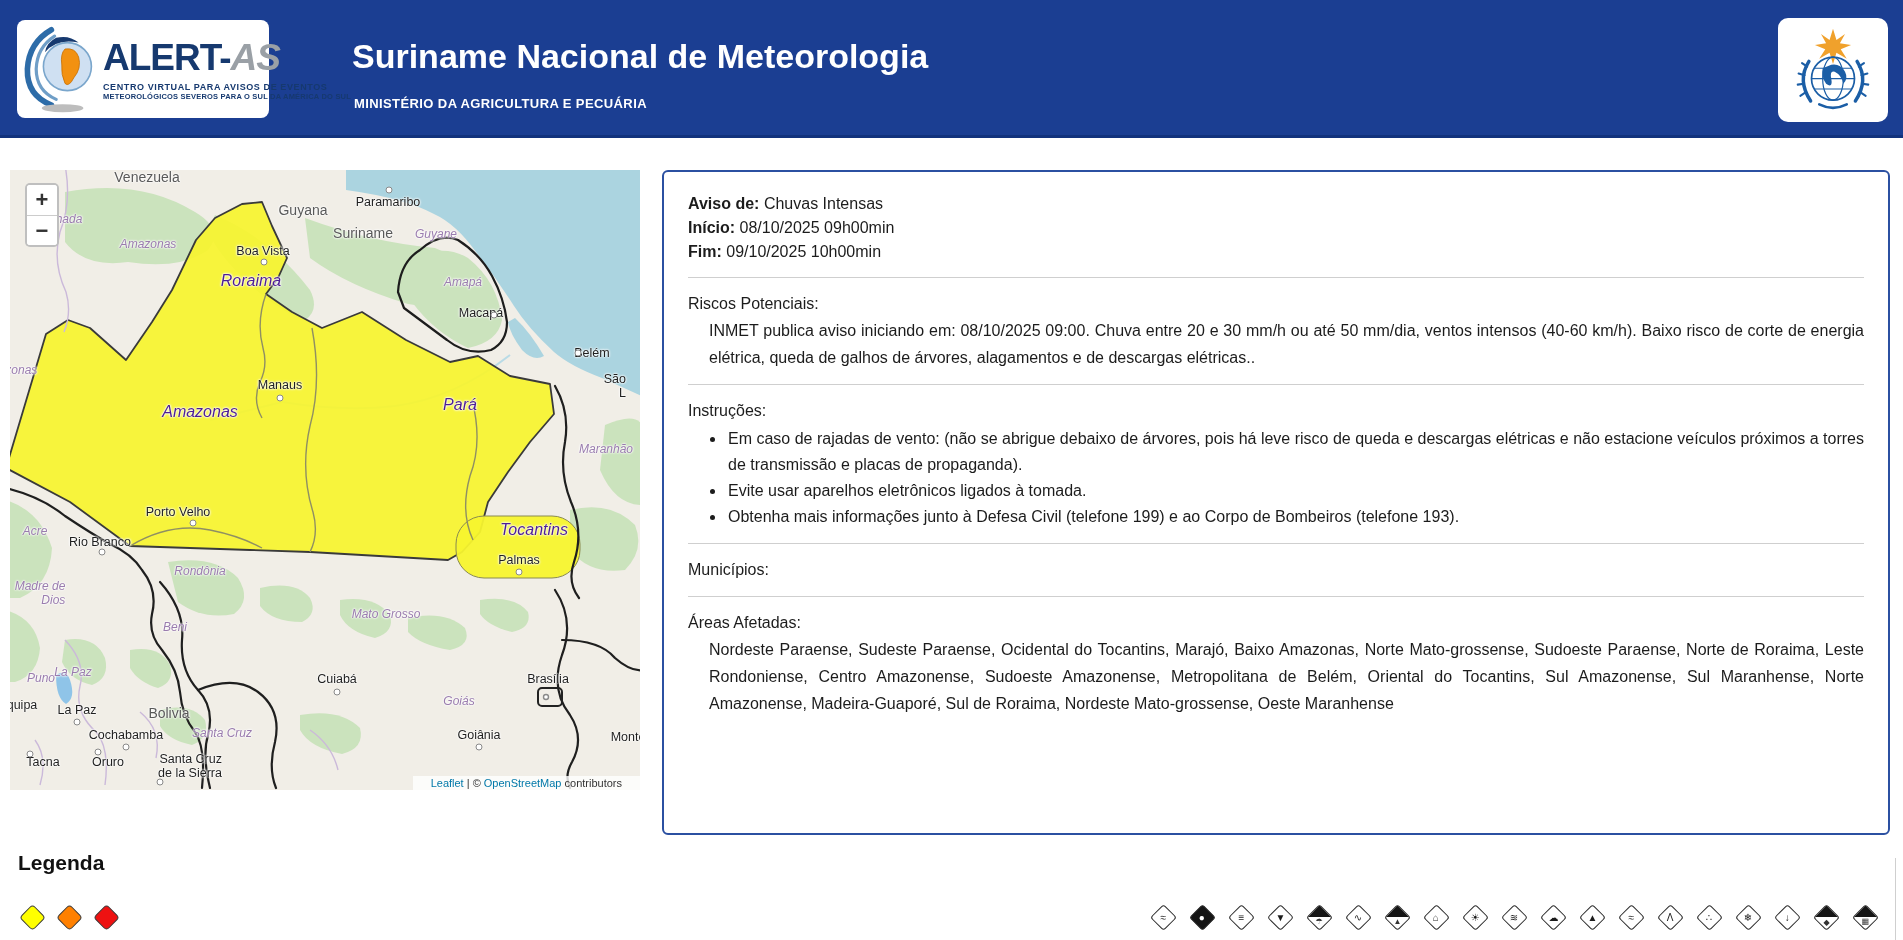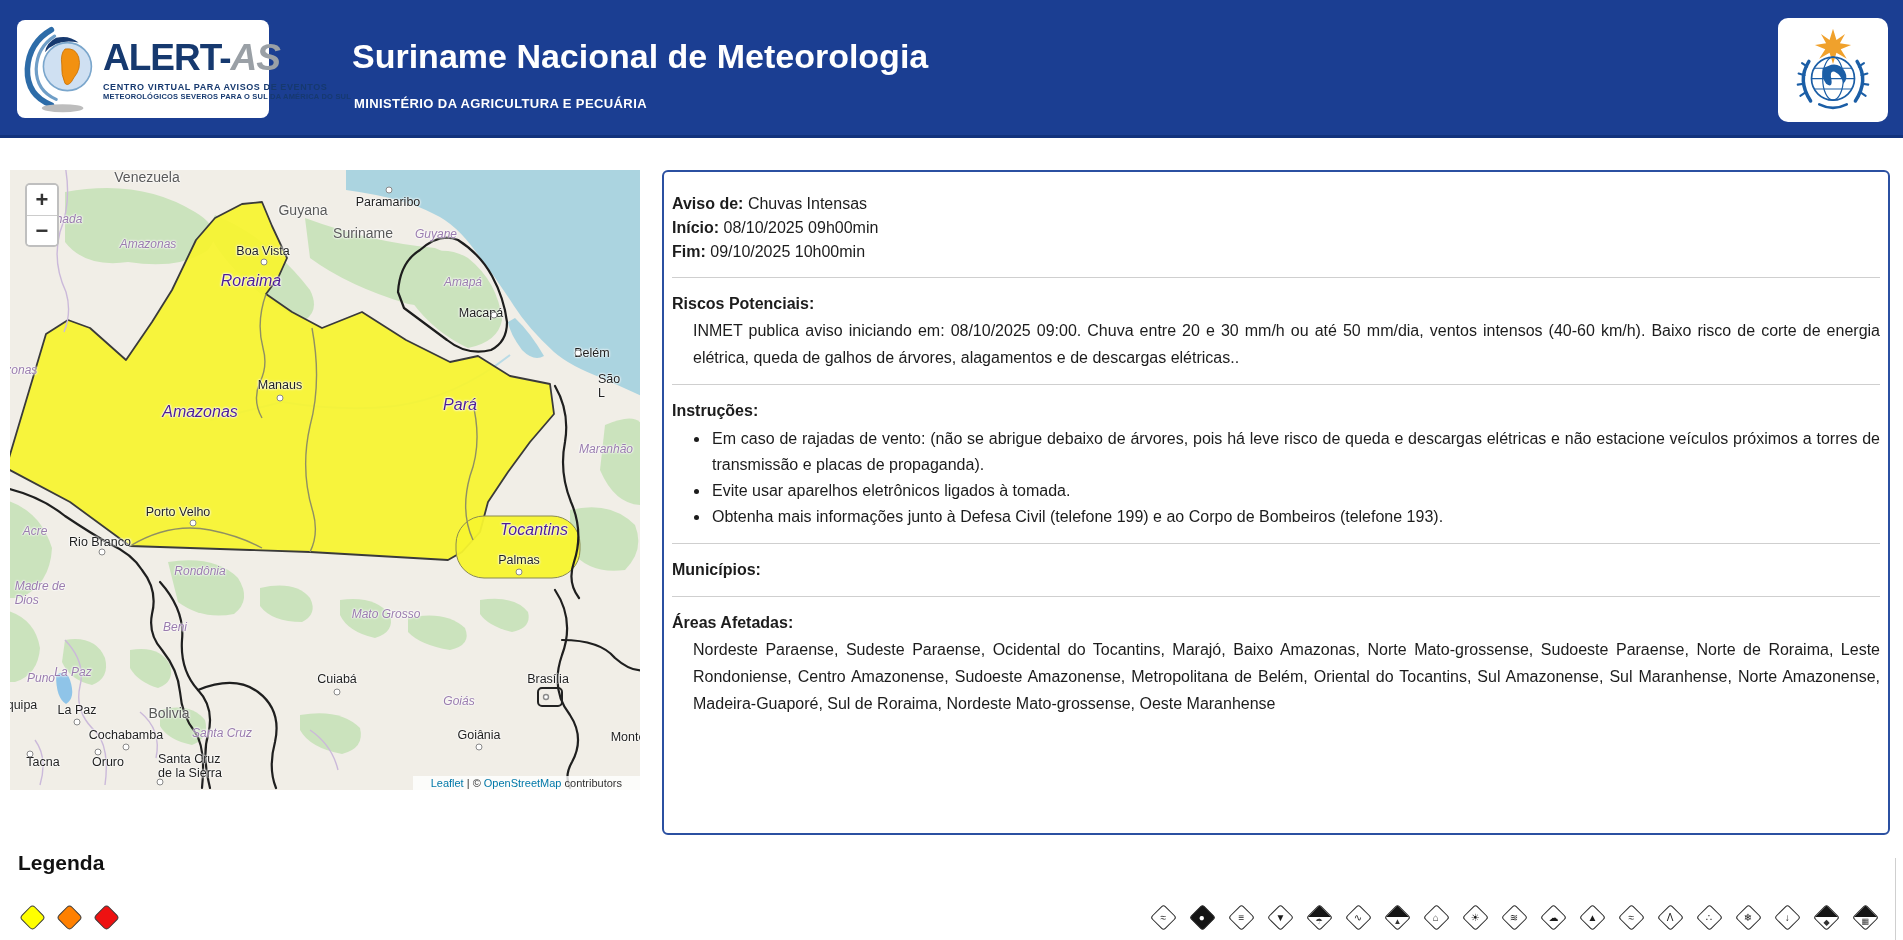--- a/index.html
+++ b/index.html
@@ -21,47 +21,47 @@
   .site-title { position:absolute; left:352px; top:37px; color:#fff; font-size:34px; font-weight:bold; }
   .site-subtitle { position:absolute; left:354px; top:96px; color:#fff; font-size:13px; font-weight:bold; letter-spacing:.4px; }
   .wmo-box { position:absolute; left:1778px; top:18px; width:110px; height:104px;
     background:#fff; border-radius:10px; display:flex; align-items:center; justify-content:center; }
 
   
   .map { position:absolute; left:10px; top:170px; width:630px; height:620px;
     background:#f1eee7; overflow:hidden; }
   .map svg.basemap { position:absolute; left:0; top:0; }
   .map-label { position:absolute; transform:translate(-50%,-50%); white-space:pre-line;
-    text-align:left; pointer-events:none; line-height:1.15;
+    text-align:right; pointer-events:none; line-height:1.15;
     text-shadow:0 0 2px #fff,0 0 2px #fff,0 0 3px #fff; }
   .map-label.country { font-size:14px; color:#595959; }
   .map-label.city { font-size:12.5px; color:#1f1f1f; }
   .map-label.region { font-size:12px; font-style:italic; color:#9a7cae; }
   .map-label.region-y { font-size:16px; font-style:italic; color:#4c1d95; }
   .map-marker { position:absolute; width:7px; height:7px; border-radius:50%;
     background:#fff; border:1.5px solid #8a8a8a; transform:translate(-50%,-50%); }
   .zoom-ctl { position:absolute; left:15px; top:13px; width:34px; border:2px solid rgba(0,0,0,.25);
     border-radius:5px; overflow:hidden; background:#fff; z-index:5; }
   .zoom-btn { display:block; width:100%; height:30px; background:#fff; border:none;
     font-size:22px; font-weight:bold; color:#333; line-height:28px; text-align:center; cursor:pointer; }
   .zoom-btn + .zoom-btn { border-top:1px solid #ccc; }
   .map-attribution { position:absolute; right:0; bottom:0; background:rgba(255,255,255,.8);
     font-size:11px; color:#333; padding:1px 18px; z-index:5; }
   .map-attribution a { color:#0078A8; text-decoration:none; }
   .y-region { fill:var(--alert-yellow,#f7f42e); }
 
   
   .alert-panel { position:absolute; left:662px; top:170px; width:1228px; height:665px;
     border:2px solid var(--panel-border,#2b50a1); border-radius:6px; background:#fff;
-    padding:20px 8px; overflow:hidden; font-size:16px; color:#1c1c1c; }
+    padding:20px 24px; overflow:hidden; font-size:16px; color:#1c1c1c; }
   .field-row { line-height:24px; }
   .field-label { font-weight:bold; }
   .severity { color:var(--severity,#ffff00); font-weight:bold; }
   .alert-panel hr { border:none; border-top:1px solid #cfcfcf; margin:13px 0; }
-  .section-heading { font-weight:bold; line-height:26px; }
+  .section-heading { font-weight:normal; line-height:26px; }
   .section-text { text-align:justify; line-height:27px;margin-left:21px; }
   .alert-panel ul { margin:2px 0 2px 0; padding-left:38px; }
   .alert-panel li { line-height:26px; text-align:justify; padding-left:2px; }
   .veja-mais { color:var(--link,#4053c1); font-size:14px; letter-spacing:.4px;
     text-decoration:none; margin-left:8px; cursor:pointer; }
 
   
   .legend-title { position:absolute; left:18px; top:851px; font-size:21px; font-weight:bold; color:#111; }
   .legend-row { position:absolute; left:23px; top:908px; display:flex; gap:18px; }
   .legend-diamond { width:19px; height:19px; transform:rotate(45deg); border:1.5px solid #3c3c3c;

